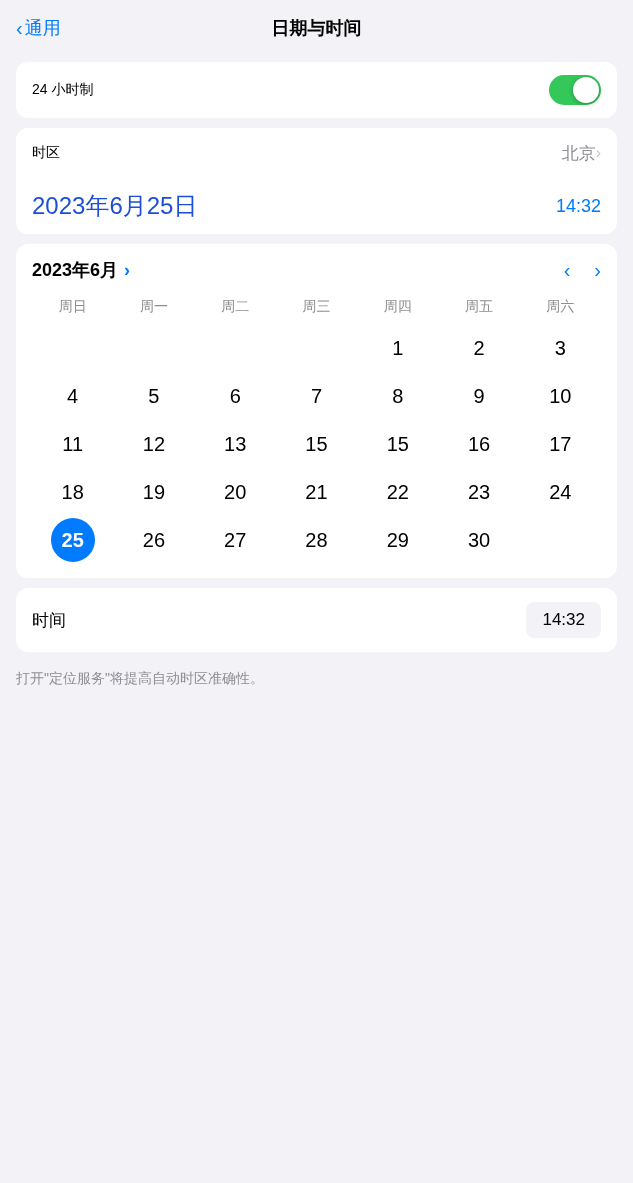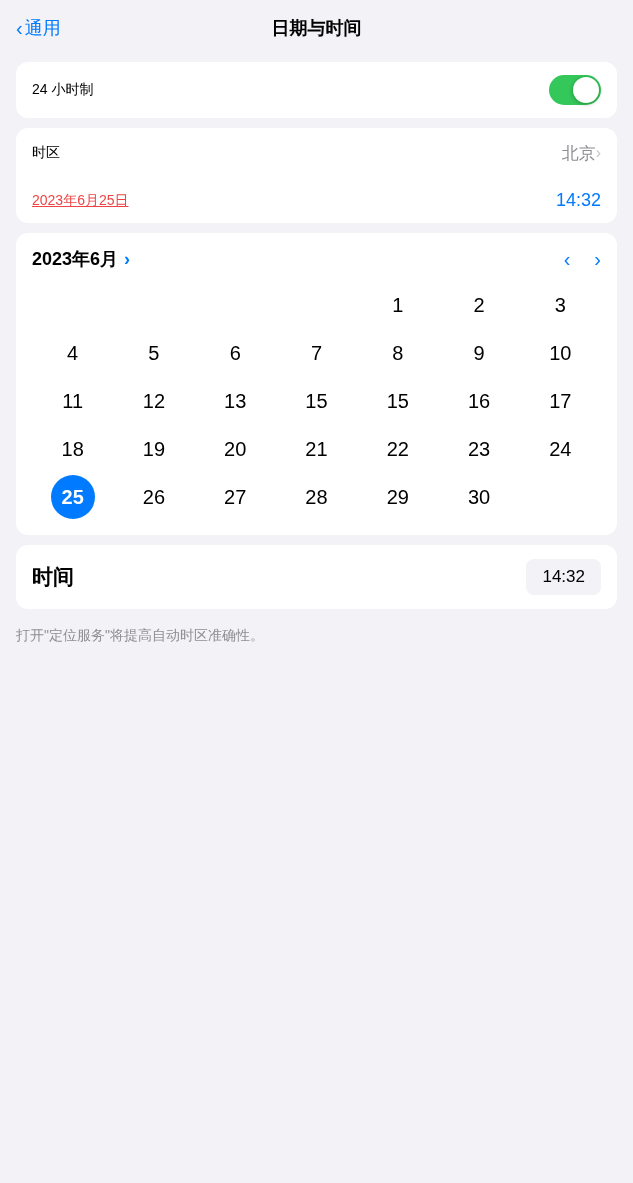--- a/index.html
+++ b/index.html
@@ -108,23 +108,22 @@
     }
 
     
     .datetime-row {
       display: flex;
       align-items: center;
       justify-content: space-between;
       padding: 12px 16px;
     }
     .datetime-date {
-      color: #ef4444;
-      font-size: 14px;
-      text-decoration: underline;
+      color: #1d4ed8;
+      font-size: 24px;
     }
     .datetime-time {
       color: #007aff;
       font-size: 18px;
     }
 
     
     .calendar-section {
       background: #fff;
       border-radius: 12px;
@@ -209,22 +208,22 @@
       border-radius: 12px;
       margin: 10px 16px;
     }
     .time-row {
       display: flex;
       align-items: center;
       justify-content: space-between;
       padding: 14px 16px;
     }
     .time-label {
-      font-size: 21px;
-      font-weight: 700;
+      font-size: 17px;
+      font-weight: 400;
     }
     .time-value-box {
       background: #f2f2f7;
       border-radius: 8px;
       padding: 8px 16px;
       font-size: 17px;
       color: #000;
     }
 
     
@@ -276,20 +275,29 @@
     <div class="calendar-month-title">
       <span>2023年6月</span>
       <span class="calendar-month-chevron">›</span>
     </div>
     <div class="calendar-nav">
       <span class="nav-arrow">‹</span>
       <span class="nav-arrow">›</span>
     </div>
   </div>
 
+  <div class="calendar-weekdays" id="weekdays-container">
+      <span class="weekday">周日</span>
+      <span class="weekday">周一</span>
+      <span class="weekday">周二</span>
+      <span class="weekday">周三</span>
+      <span class="weekday">周四</span>
+      <span class="weekday">周五</span>
+      <span class="weekday">周六</span>
+    </div>
 
   <div class="calendar-grid" id="calendar-grid-container">
       <div class="cal-day empty"></div>
       <div class="cal-day empty"></div>
       <div class="cal-day empty"></div>
       <div class="cal-day empty"></div>
       <div class="cal-day">1</div>
       <div class="cal-day">2</div>
       <div class="cal-day">3</div>
       <div class="cal-day">4</div>

